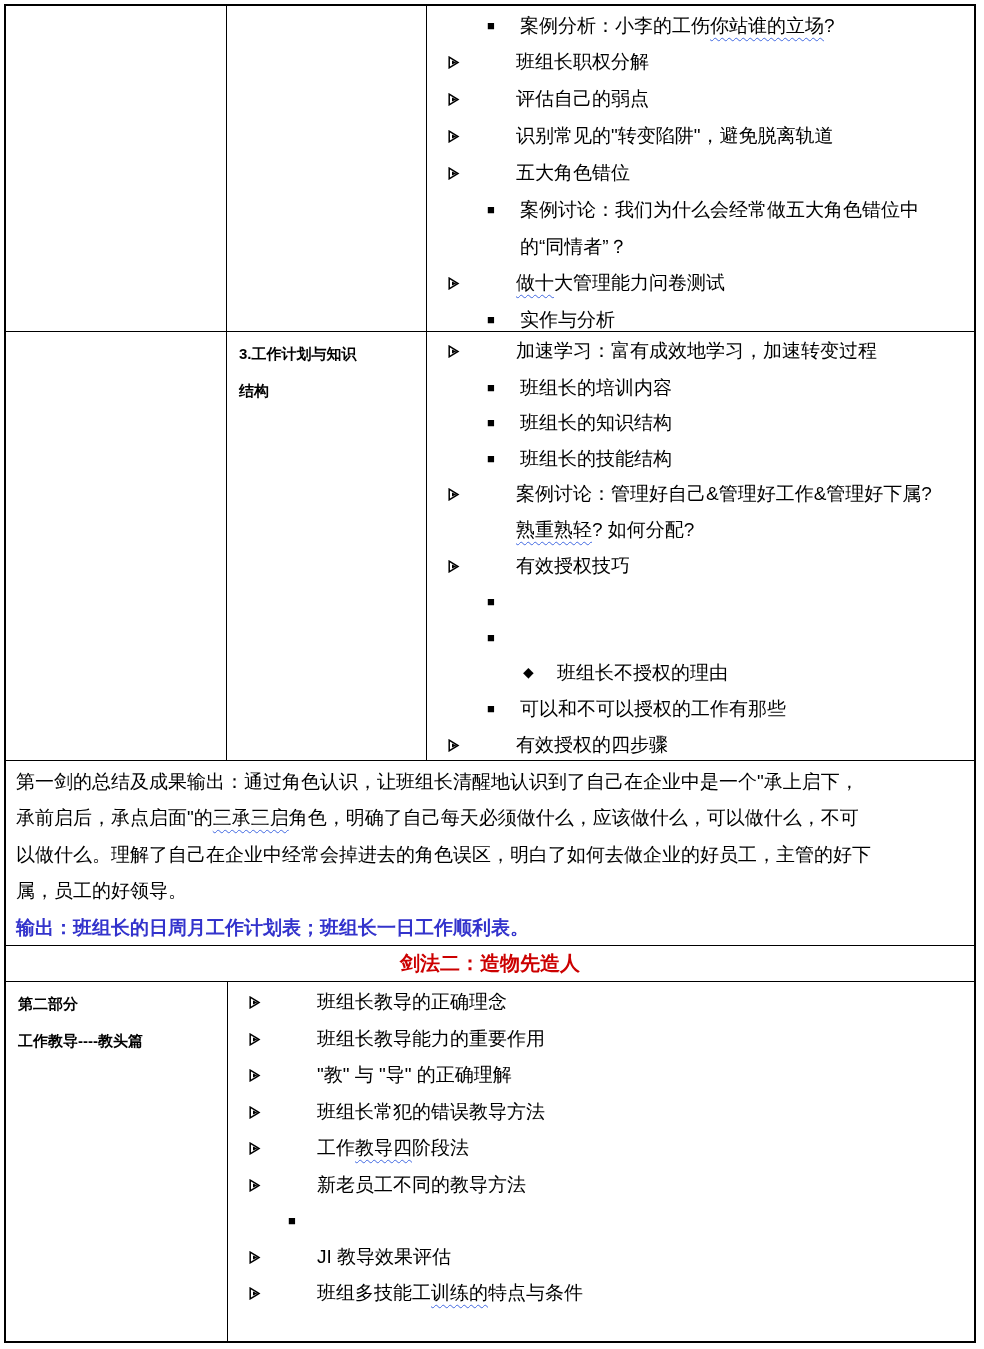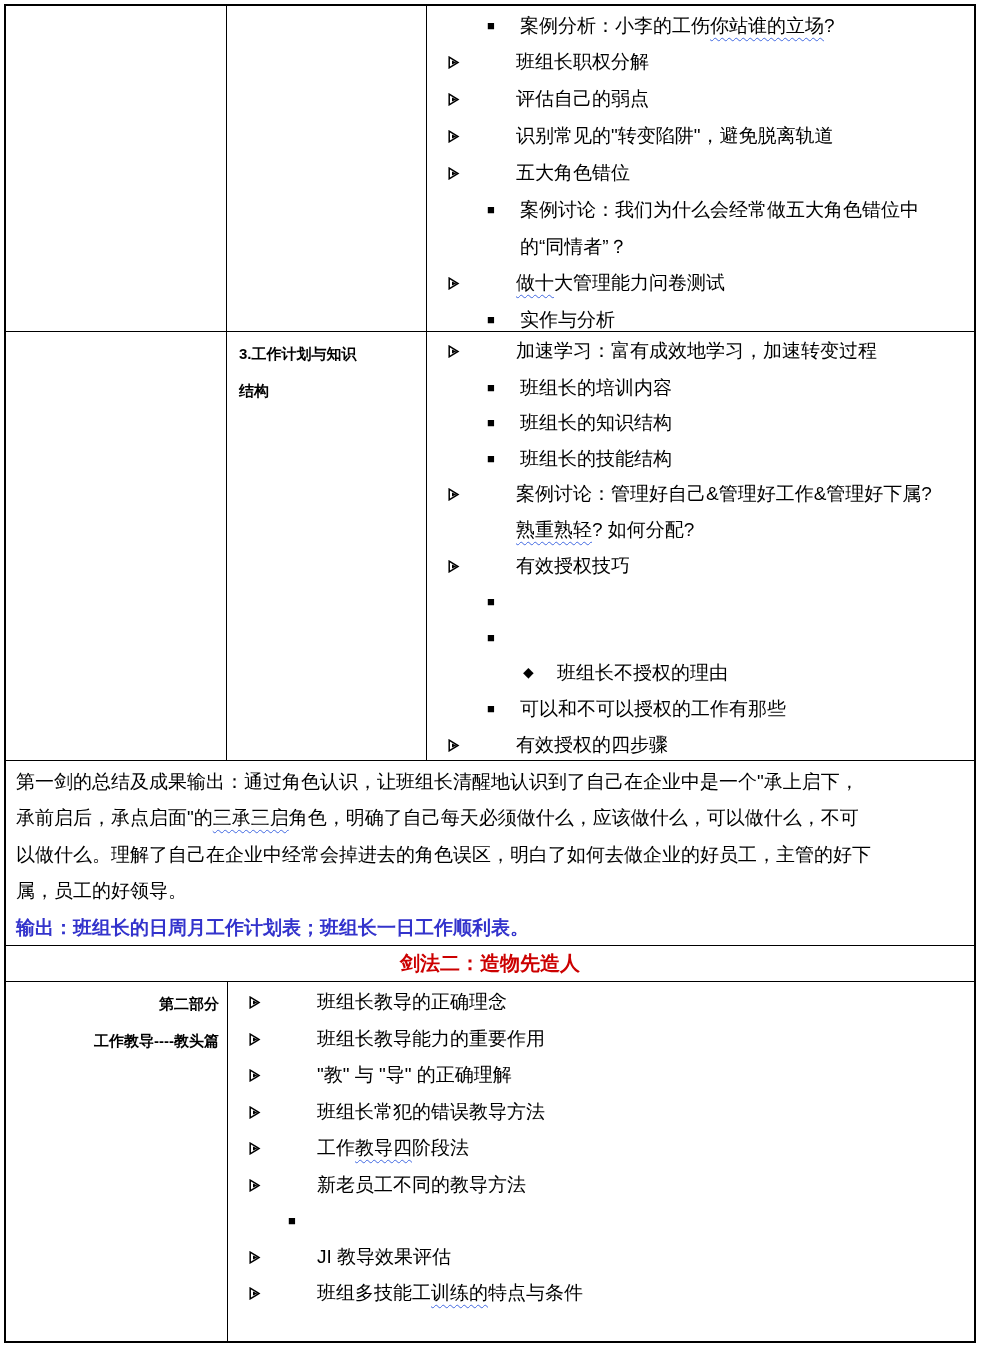--- a/index.html
+++ b/index.html
@@ -15,21 +15,21 @@
   .row{display:flex;box-sizing:border-box;}
   .row-a{height:326px;border-bottom:1.5px solid var(--border,#000);}
   .row-b{height:429px;border-bottom:1.5px solid var(--border,#000);}
   .row-c{height:185px;border-bottom:1.5px solid var(--border,#000);display:block;}
   .row-d{height:36px;border-bottom:1.5px solid var(--border,#000);}
   .row-e{flex:1;}
   .cell{box-sizing:border-box;height:100%;}
   .c1{width:221px;border-right:1.5px solid var(--border,#000);}
   .c2{width:200px;border-right:1.5px solid var(--border,#000);}
   .c3{flex:1;}
-  .e1{width:222px;border-right:1.5px solid var(--border,#000);text-align:right;}
+  .e1{width:222px;border-right:1.5px solid var(--border,#000);}
   .e2{flex:1;}
 
   .cell-title{
     font-weight:bold;font-size:15px;line-height:37px;
     padding:3px 8px 0 12px;white-space:pre-line;
   }
   .list{padding-top:2px;}
   .la{font-size:19px;line-height:36.1px;}
   .lb{font-size:19px;line-height:35.6px;padding-top:1px;}
   .le{font-size:19px;line-height:35.5px;padding-top:2px;}

